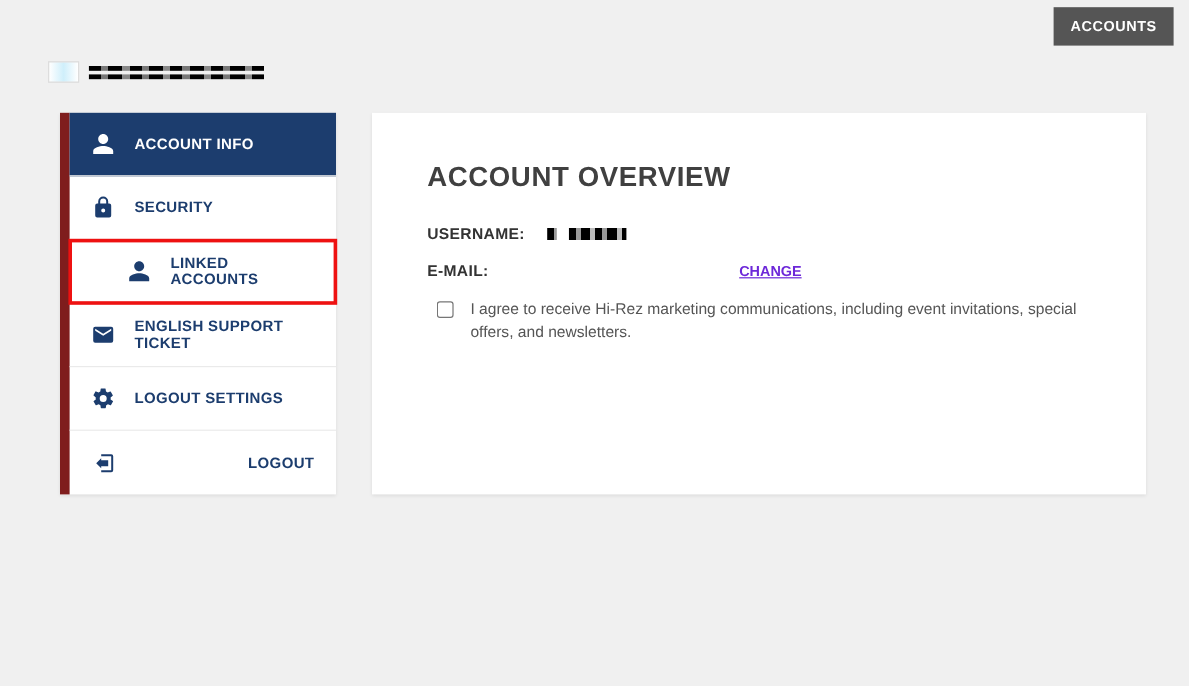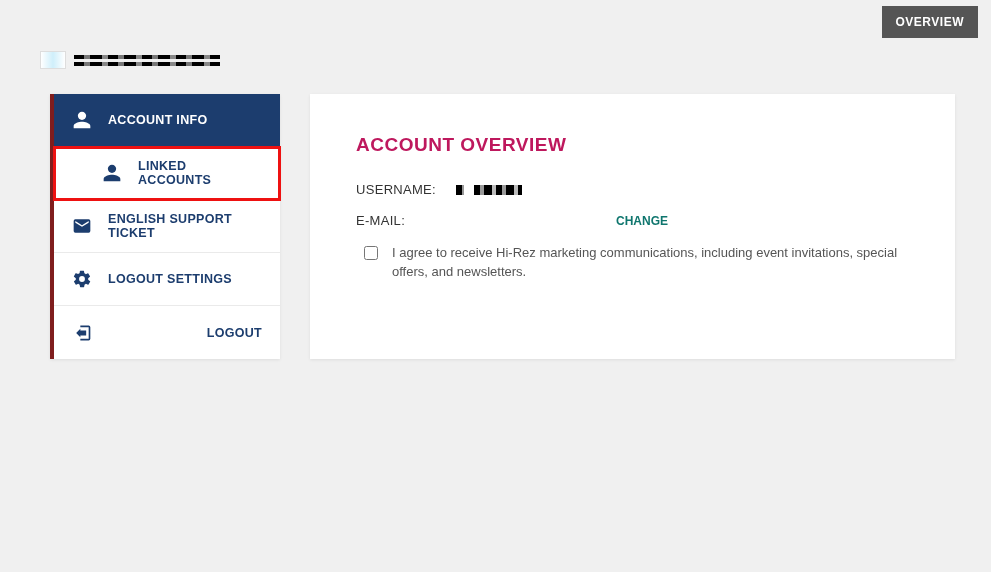--- a/index.html
+++ b/index.html
@@ -52,21 +52,21 @@
     position: absolute;
     top: 94px;
     left: 50px;
     display: flex;
     gap: 30px;
   }
   .sidebar {
     width: 230px;
     background: #fff;
     box-shadow: 0 1px 3px rgba(0,0,0,.08);
-    border-left: 4px solid #7f1d1d;
+    border-left: 8px solid #7f1d1d;
   }
   .sidebar-item {
     display: flex;
     align-items: center;
     gap: 16px;
     padding: 0 18px;
     height: 53px;
     border-bottom: 1px solid #eaeaea;
     color: #1c3d6e;
     font-size: 12.5px;
@@ -84,65 +84,66 @@
   .icon svg { fill: #1c3d6e; }
 
   .panel {
     width: 645px;
     background: #fff;
     box-shadow: 0 1px 3px rgba(0,0,0,.08);
     padding: 40px 46px 36px 46px;
     color: #333;
   }
   .panel h1 {
-    font-size: 19px;
+    font-size: 23px;
     font-weight: 800;
-    color: #be185d;
+    color: #404040;
     letter-spacing: 0.5px;
     margin-bottom: 26px;
   }
   .field-row {
     display: flex;
     align-items: center;
     font-size: 13px;
     margin-bottom: 16px;
     color: #333;
   }
-  .field-label { font-weight: 400; width: 100px; letter-spacing: .3px; }
+  .field-label { font-weight: 700; width: 100px; letter-spacing: .3px; }
   .field-value {
     width: 160px;
     height: 12px;
     display: flex;
     align-items: center;
   }
   .redacted {
     display:inline-block;
     height: 10px;
     background: repeating-linear-gradient(90deg,#000 0 6px,#999 6px 10px,#000 10px 18px,#bbb 18px 22px);
   }
   .change-link {
     font-size: 12px;
     font-weight: 700;
-    color: #0f766e;
+    color: #6d28d9;
+    text-decoration: underline;
     margin-left: 160px;
     cursor: pointer;
   }
   .consent {
     display: flex;
     align-items: flex-start;
     gap: 14px;
     padding-left: 8px;
   }
   .consent input { margin-top: 2px; width:14px;height:14px; }
   .consent-text { font-size: 13px; color: #555; line-height: 1.45; max-width: 510px; }
 </style>
 </head>
 <body>
 
-<div class="lang-btn">OVERVIEW</div>
+<div class="lang-btn">ACCOUNTS</div>
 
 <div class="logo">
   <div class="logo-mark"></div>
   <div class="logo-bars">
     <div class="logo-bar"></div>
     <div class="logo-bar"></div>
   </div>
 </div>
 
 <div class="layout">
@@ -150,20 +151,28 @@
 
     <div class="sidebar-item active">
       <span class="icon">
         <svg viewBox="0 0 24 24">
             <path d="M12 12c2.7 0 5-2.3 5-5s-2.3-5-5-5-5 2.3-5 5 2.3 5 5 5zm0 2c-3.3 0-10 1.7-10 5v3h20v-3c0-3.3-6.7-5-10-5z"></path>
           </svg>
       </span>
       <span>ACCOUNT INFO</span>
     </div>
 
+    <div class="sidebar-item">
+      <span class="icon">
+        <svg viewBox="0 0 24 24">
+            <path d="M18 8h-1V6a5 5 0 0 0-10 0v2H6a2 2 0 0 0-2 2v10a2 2 0 0 0 2 2h12a2 2 0 0 0 2-2V10a2 2 0 0 0-2-2zM9 6a3 3 0 1 1 6 0v2H9V6zm3 11a2 2 0 1 1 0-4 2 2 0 0 1 0 4z"></path>
+          </svg>
+      </span>
+      <span>SECURITY</span>
+    </div>
 
     <div class="sidebar-item highlighted">
       <span class="icon">
         <svg viewBox="0 0 24 24">
             <path d="M12 12c2.7 0 5-2.3 5-5s-2.3-5-5-5-5 2.3-5 5 2.3 5 5 5zm0 2c-3.3 0-10 1.7-10 5v3h20v-3c0-3.3-6.7-5-10-5z"></path>
           </svg>
       </span>
       <span>LINKED ACCOUNTS</span>
     </div>
 

